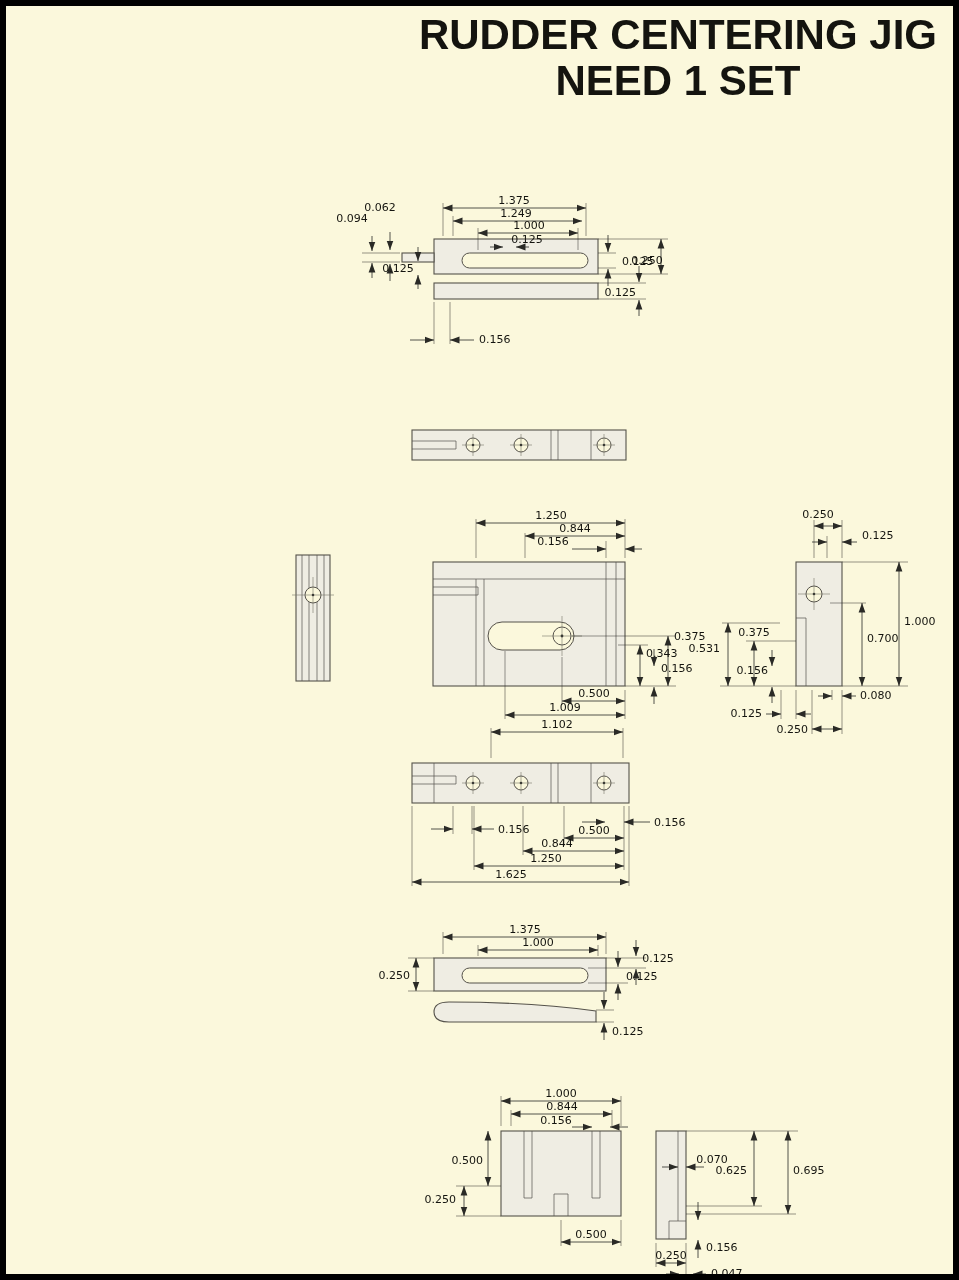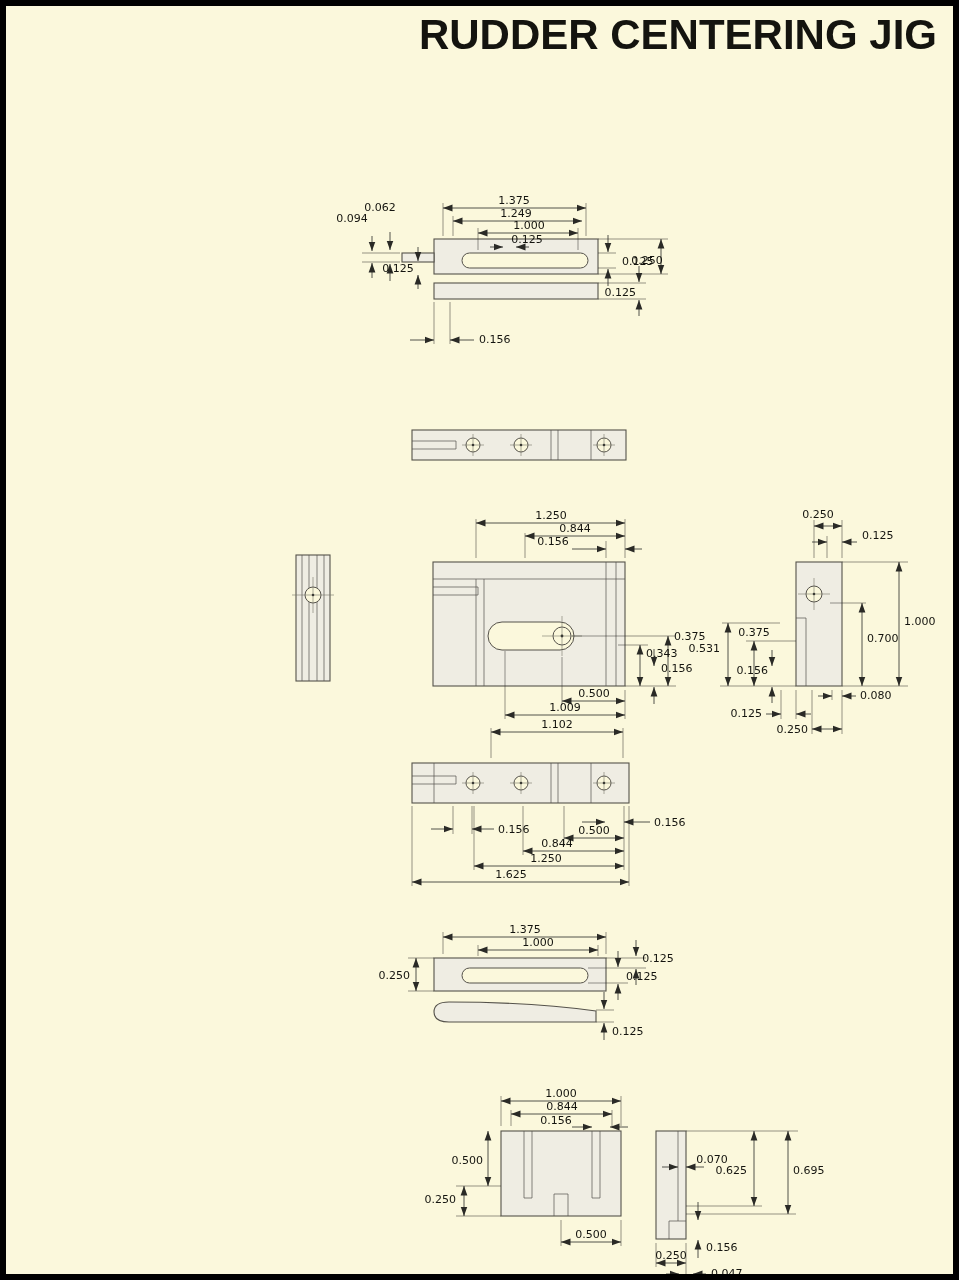--- a/index.html
+++ b/index.html
@@ -36,20 +36,21 @@
   .cl{stroke:#76756a;stroke-width:0.6;fill:none;}
   .dot{fill:#3a3a34;}
 </style>
 </head>
 <body>
 
 <div class="page">
 
   <header class="title">
     <div>RUDDER CENTERING JIG</div>
+    <div>NEED 1 SET</div>
   </header>
 
   <svg class="drawing" width="947" height="1268" viewBox="0 0 947 1268">
     <defs>
       <marker id="ae" markerWidth="11" markerHeight="9" refX="9.5" refY="4" orient="auto" markerUnits="userSpaceOnUse">
         <path d="M0,0.6 L9.5,4 L0,7.4 Z" fill="#2A2A26"></path>
       </marker>
       <marker id="as" markerWidth="11" markerHeight="9" refX="0.5" refY="4" orient="auto" markerUnits="userSpaceOnUse">
         <path d="M10,0.6 L0.5,4 L10,7.4 Z" fill="#2A2A26"></path>
       </marker>

